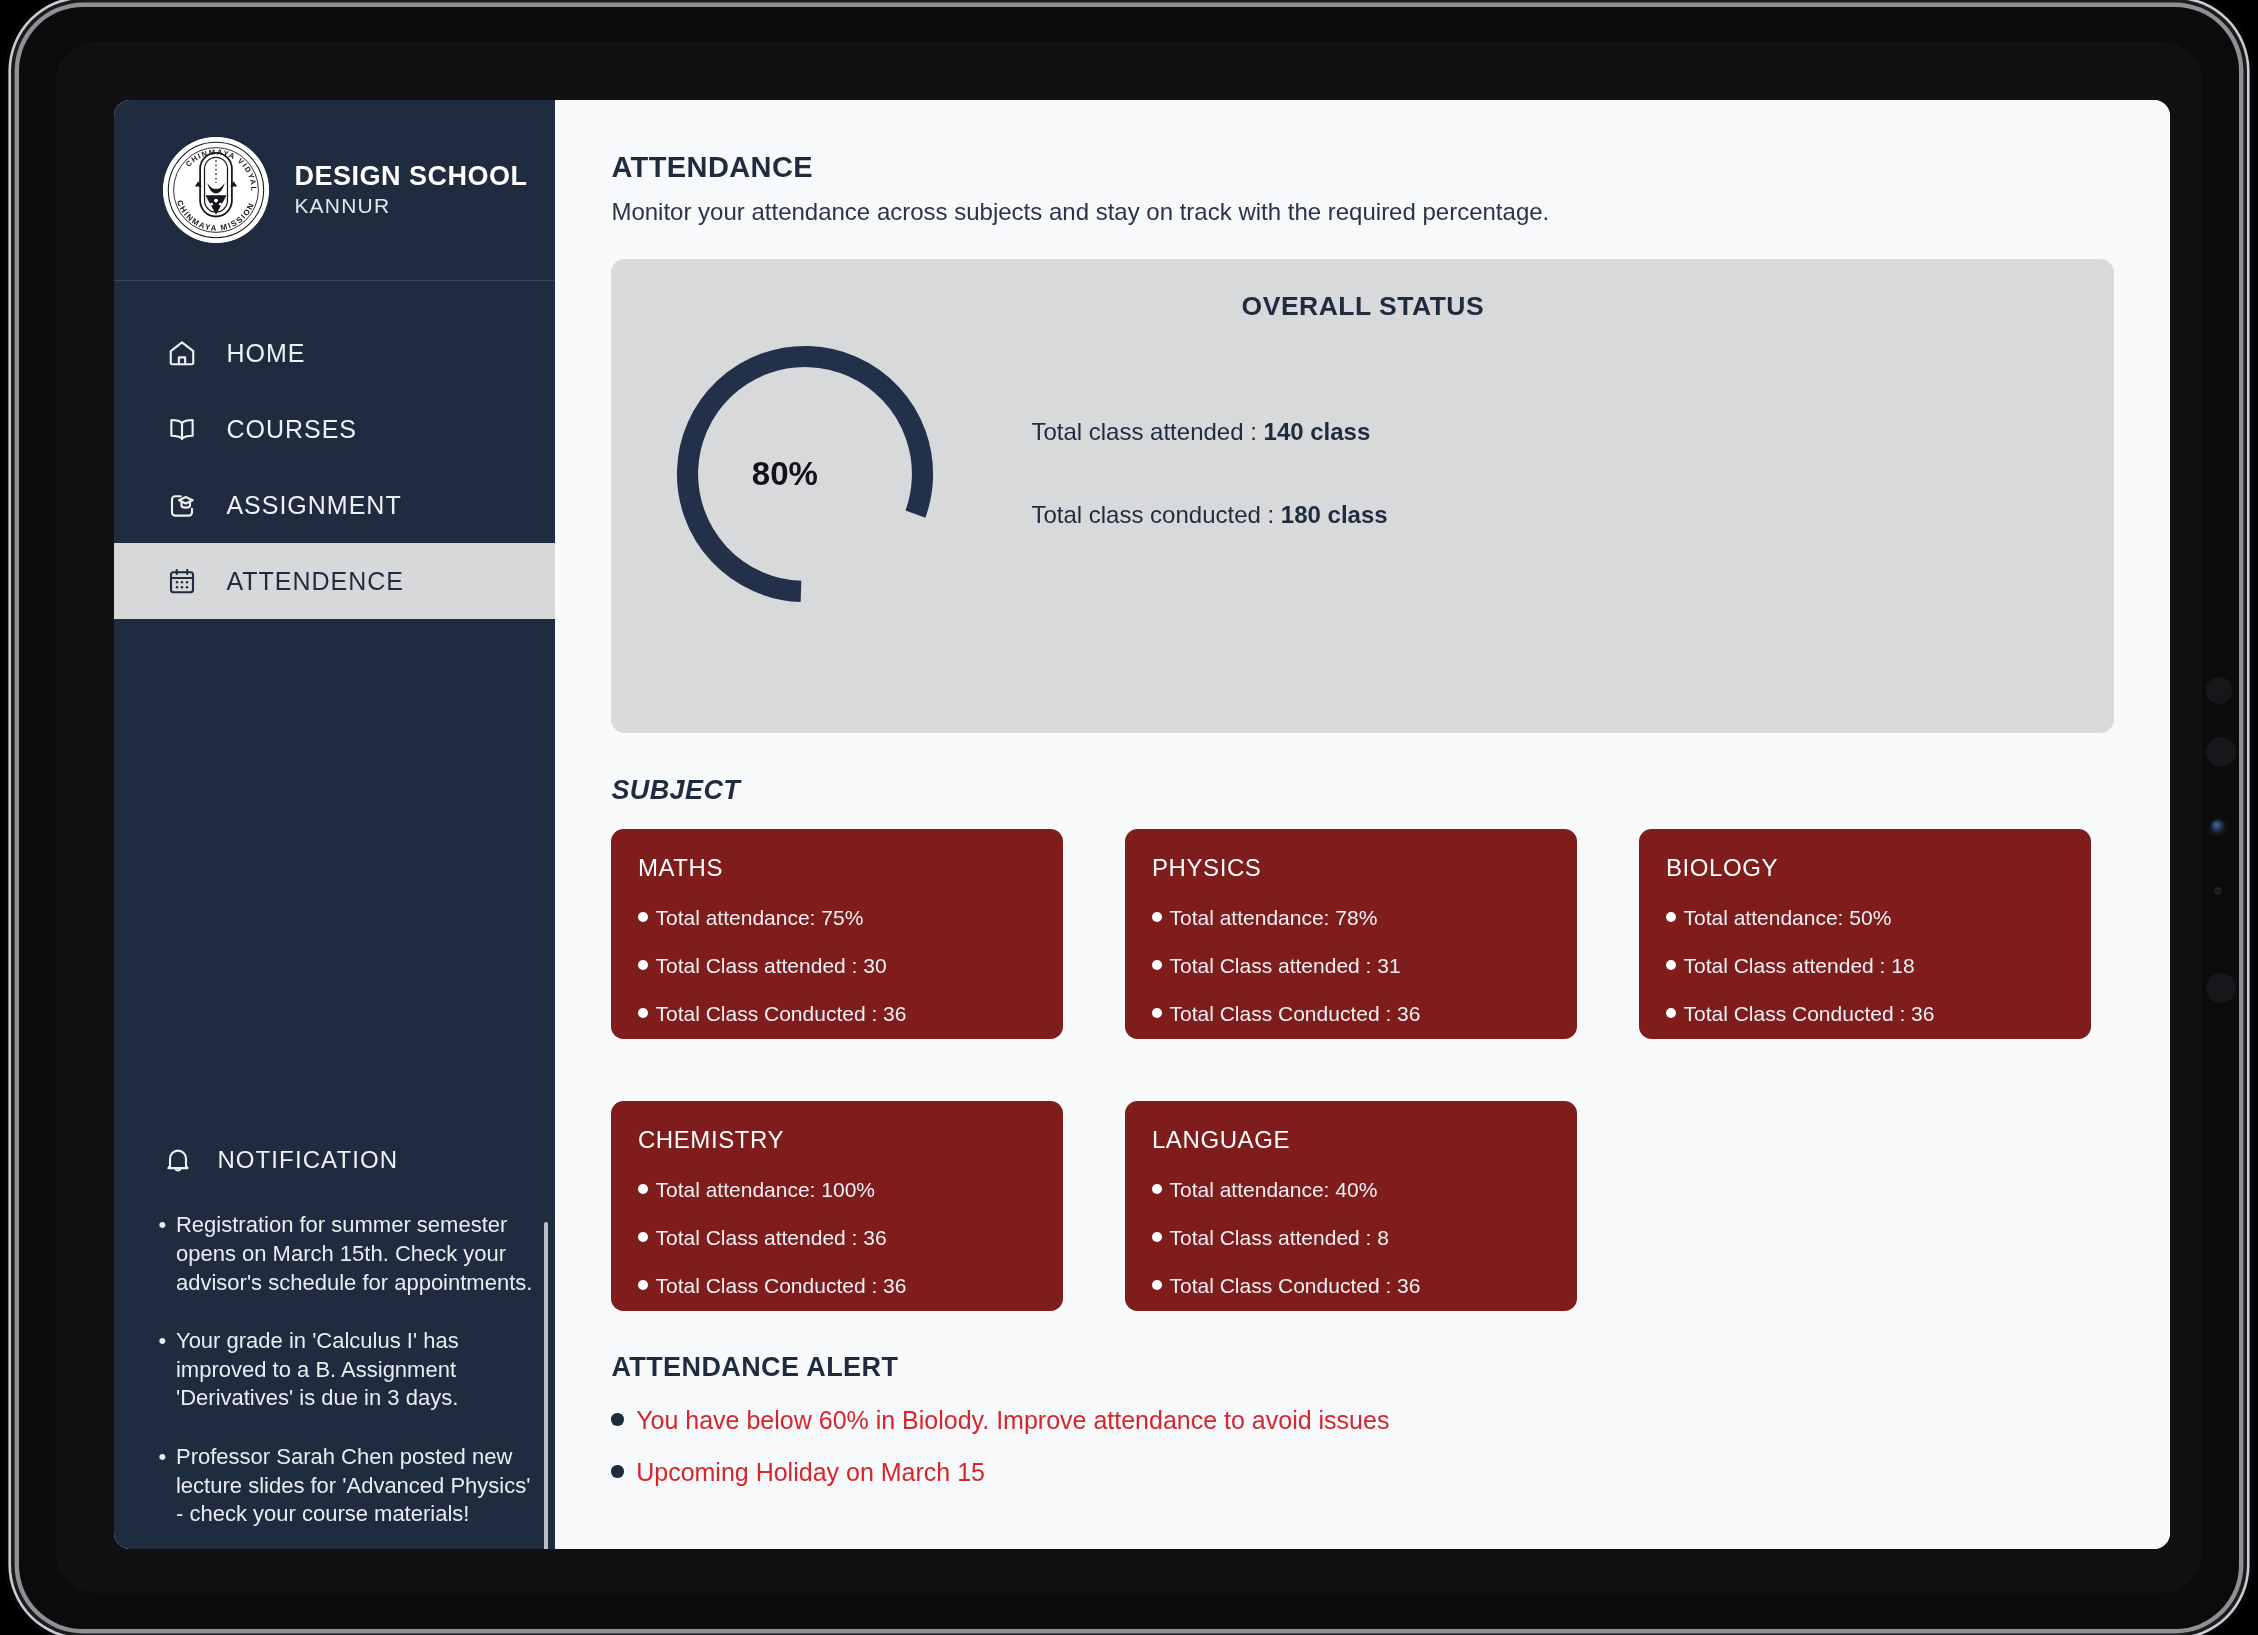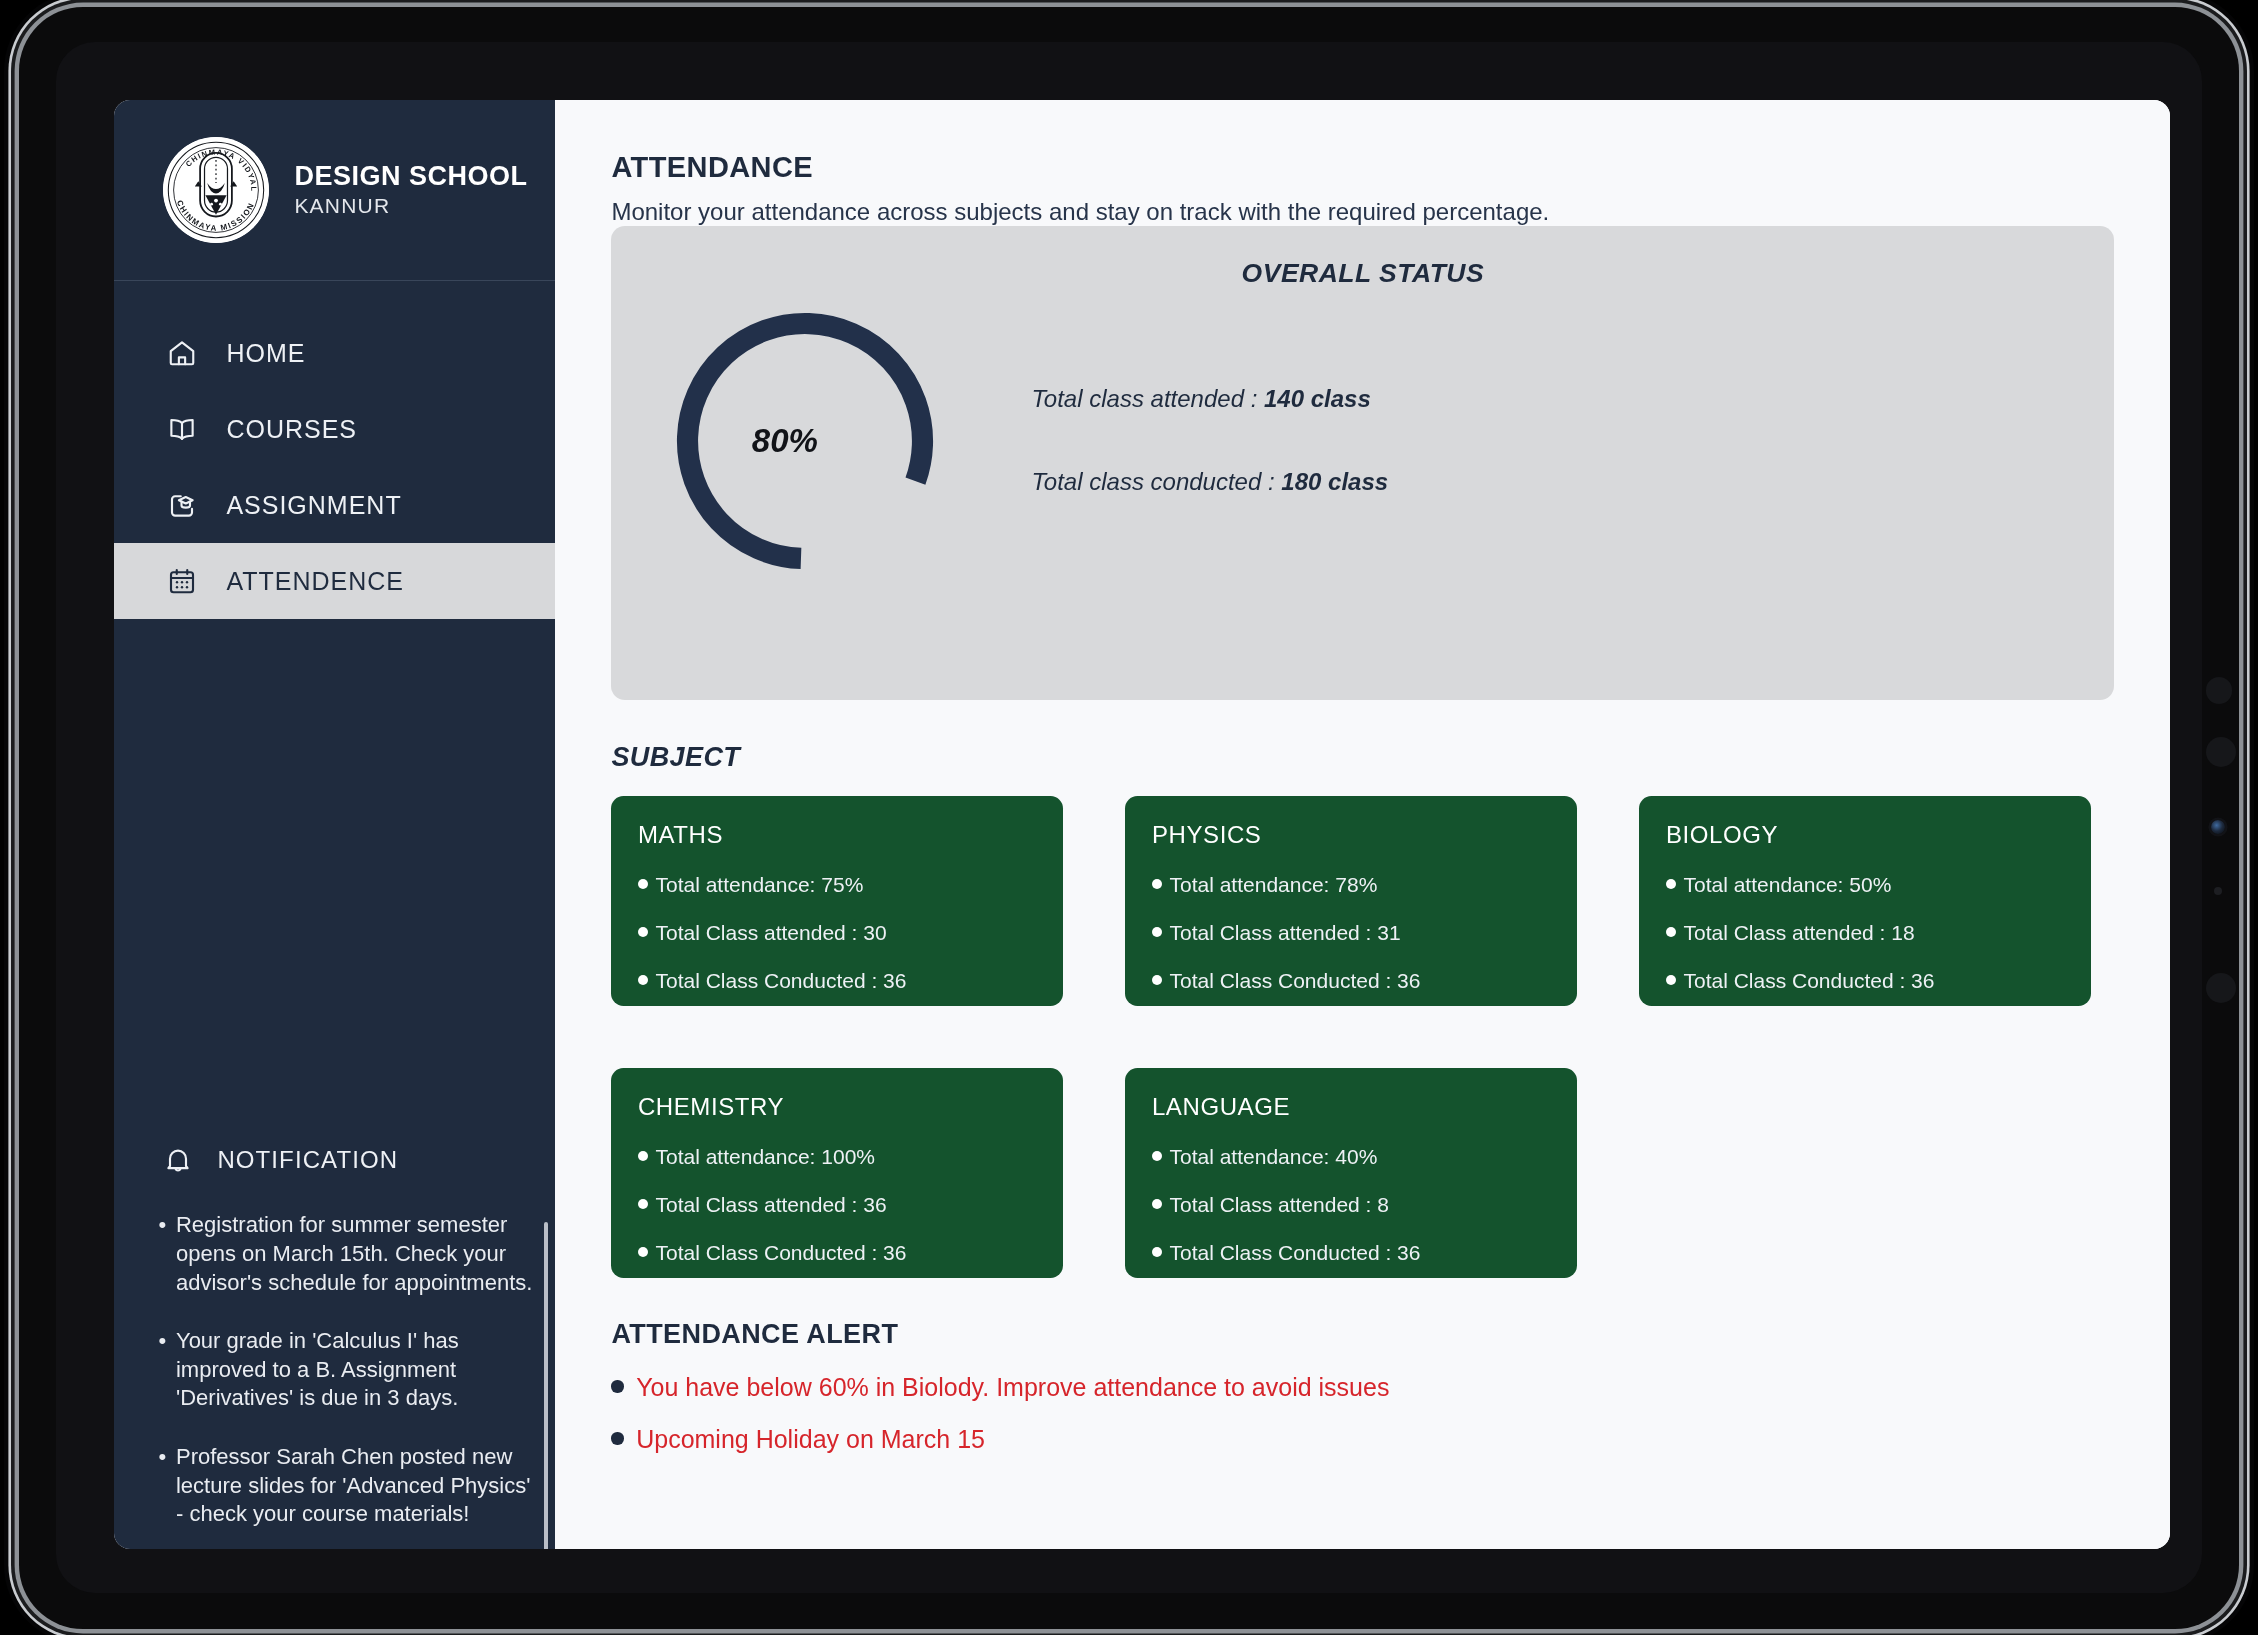--- a/index.html
+++ b/index.html
@@ -173,26 +173,26 @@
   }
   #page-title {
     font-size: 29px; font-weight: 700; color: #1f2b3e; letter-spacing: 0.4px;
   }
   #page-subtitle {
     font-size: 24px; color: #2b3purple; color: #27344a; margin-top: 14px;
   }
 
   
   #overall-card {
+    margin-top: 33px;
     background: #d8d9db;
     border-radius: 14px;
     height: 474px;
     position: relative;
     padding-top: 32px;
-    font-style: italic;
   }
   #overall-title {
     text-align: center;
     font-size: 26.5px; font-weight: 700; color: #1f2b3e; letter-spacing: 0.5px;
   }
   #overall-body {
     display: flex;
     align-items: center;
     margin-top: 10.6px;
   }
@@ -221,21 +221,21 @@
     margin-top: 42px;
     font-size: 27px; font-weight: 700; color: #1f2b3e; letter-spacing: 0.4px; font-style: italic;
   }
   .subject-grid {
     display: grid;
     grid-template-columns: repeat(3, 452px);
     gap: 62px;
     margin-top: 23px;
   }
   .subject-card {
-    background: #14532d;
+    background: #7f1d1d;
     border-radius: 12.4px;
     padding: 25px 26.5px 26.5px 26.5px;
     height: 210px;
   }
   .subject-name {
     color: #ffffff; font-size: 24px; font-weight: 500; letter-spacing: 0.6px;
   }
   .subject-line {
     color: #eef1f5; font-size: 21px; margin-top: 24px; display: flex; align-items: baseline;
   }

